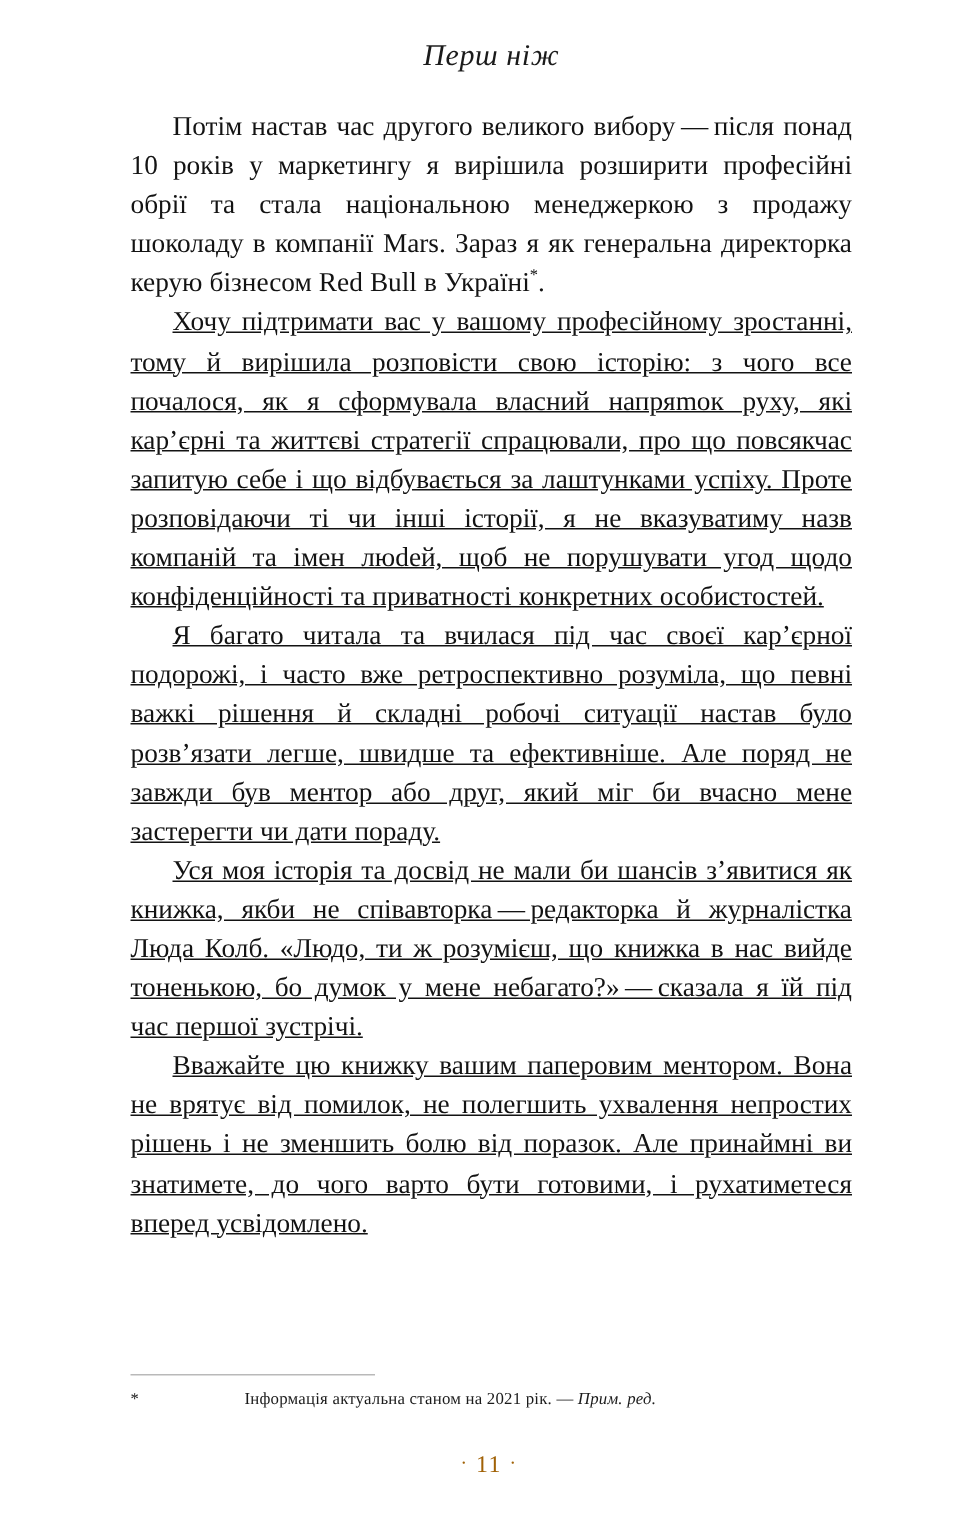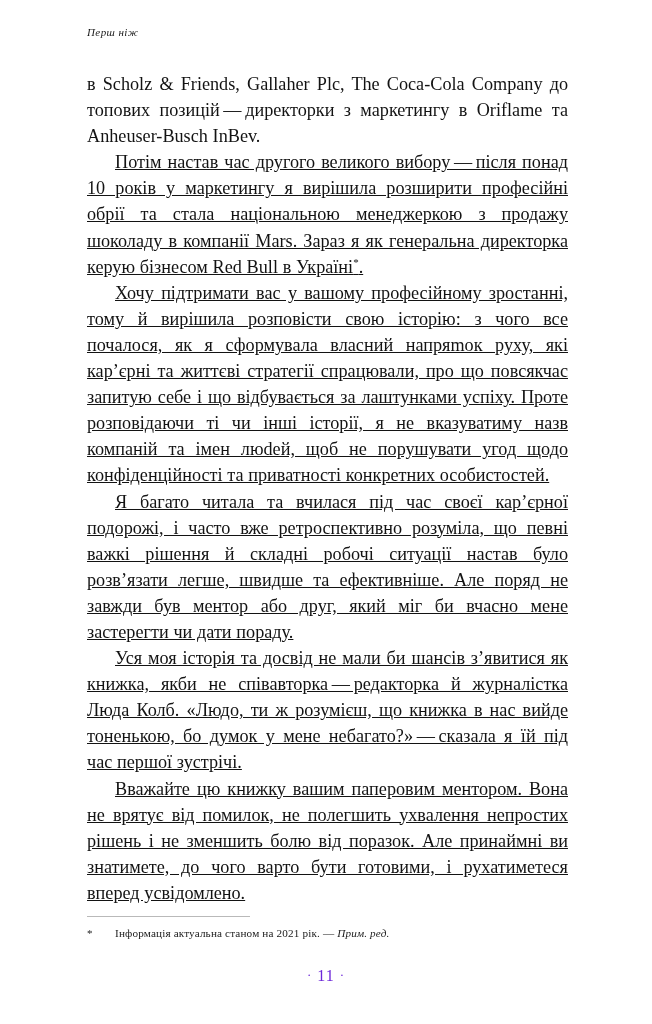--- a/index.html
+++ b/index.html
@@ -16,23 +16,23 @@
     font-family: "Liberation Serif", "DejaVu Serif", serif;
     color: #131313;
   }
 
   
   .running-head {
     position: absolute;
     top: 26px;
     left: 87px;
     right: 84px;
-    text-align: left;
+    text-align: center;
     font-style: italic;
-    font-size: 11px;
+    font-size: 20px;
     letter-spacing: 0.4px;
     color: #1b1b1b;
   }
 
   
   .textblock {
     position: absolute;
     top: 71px;
     left: 87px;
     width: 481px;
@@ -82,52 +82,52 @@
     color: #1b1b1b;
   }
   .footnote-star {
     width: 28px;
     flex: 0 0 28px;
     font-size: 11px;
   }
   .footnote-text {
     flex: 1 1 auto;
     letter-spacing: 0.15px;
+    margin-left: 48px;
   }
   .footnote-text .src {
     font-style: italic;
   }
 
   
   .folio {
     position: absolute;
     left: 0;
     right: 0;
     top: 967px;
     text-align: center;
     font-size: 16px;
     letter-spacing: 1px;
-    color: #6d28d9;
+    color: #a16207;
   }
   .folio .dot {
     font-size: 13px;
     vertical-align: 2px;
     padding: 0 5px;
   }
 </style>
 </head>
 <body>
 
 <div class="page">
 
   <div class="running-head">Перш ніж</div>
 
   <div class="textblock">
 
-    <p class="para no-indent">в Scholz &amp; Friends, Gallaher Plc, The Coca-Cola Company до топових позицій — директорки з маркетингу в Oriflame та Anheuser-Busch InBev.</p>
 
     <p class="para"><span>Потім настав час другого великого вибору — після понад 10 років у маркетингу я вирішила розширити професійні обрії та стала національною менеджеркою з продажу шоколаду в компанії Mars. Зараз я як генеральна директорка керую бізнесом Red Bull в Украї­ні</span><span class="fn-marker">*</span><span>.</span></p>
 
     <p class="para">Хочу підтримати вас у вашому професійному зростанні, тому й вирішила розповісти свою історію: з чого все почалося, як я сформувала власний напря­mок руху, які карʼєрні та життєві стратегії спрацювали, про що повсякчас запитую себе і що відбувається за лаштунками успіху. Проте розповідаючи ті чи інші історії, я не вказуватиму назв компаній та імен лю­dей, щоб не порушувати угод щодо конфіденційності та приватності конкретних особистостей.</p>
 
     <p class="para">Я багато читала та вчилася під час своєї карʼєрної подорожі, і часто вже ретроспективно розуміла, що певні важкі рішення й складні робочі ситуації настав було розвʼязати легше, швидше та ефективніше. Але поряд не завжди був ментор або друг, який міг би вчасно мене застерегти чи дати пораду.</p>
 
     <p class="para">Уся моя історія та досвід не мали би шансів зʼявитися як книжка, якби не співавторка — редакторка й журналістка Люда Колб. «Людо, ти ж розумієш, що книжка в нас вийде тоненькою, бо думок у ме­не небагато?» — сказала я їй під час першої зустрічі.</p>
 
     <p class="para">Вважайте цю книжку вашим паперовим ментором. Вона не врятує від помилок, не полегшить ухвалення непростих рішень і не зменшить болю від поразок. Але принаймні ви знатимете, до чого варто бути готовими, і рухатиметеся вперед усвідомлено.</p>

